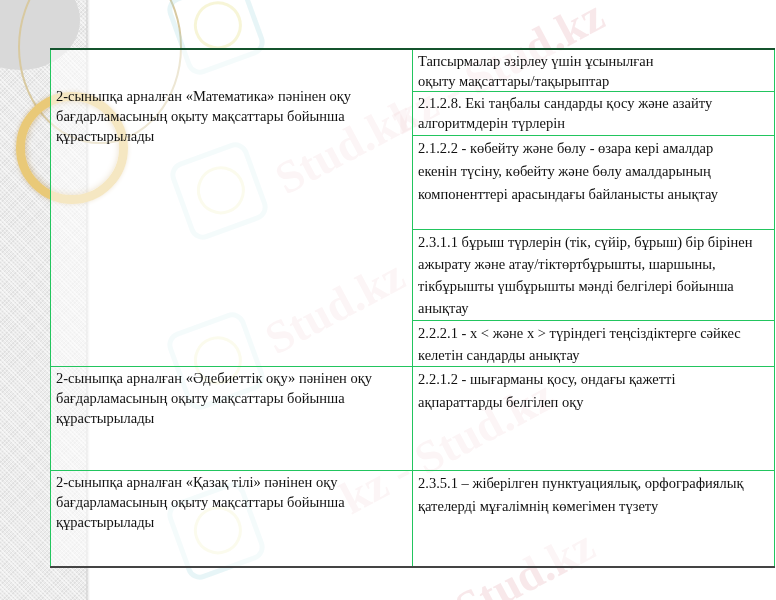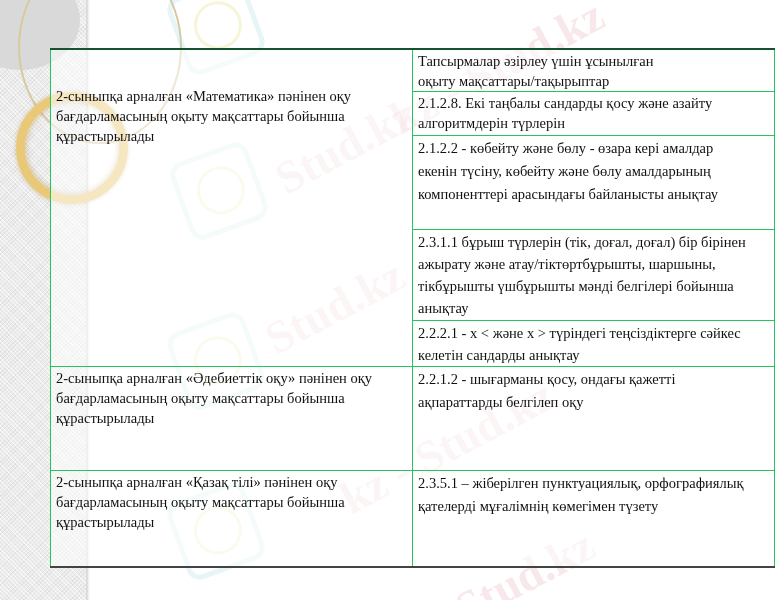--- a/index.html
+++ b/index.html
@@ -114,21 +114,21 @@
   <tr style="height:94px;">
     <td style="line-height:23px;">
       <span class="line">2.1.2.2 - көбейту және бөлу - өзара кері амалдар</span>
       <span class="line">екенін түсіну, көбейту және бөлу амалдарының</span>
       <span class="line">компоненттері арасындағы байланысты анықтау</span>
     </td>
   </tr>
 
   <tr style="height:91px;">
     <td style="line-height:22px;">
-      <span class="line">2.3.1.1 бұрыш түрлерін (тік, доғал, доғал) бір бірінен</span>
+      <span class="line">2.3.1.1 бұрыш түрлерін (тік, сүйір, бұрыш) бір бірінен</span>
       <span class="line">ажырату және атау/тіктөртбұрышты, шаршыны,</span>
       <span class="line">тікбұрышты үшбұрышты мәнді белгілері бойынша</span>
       <span class="line">анықтау</span>
     </td>
   </tr>
 
   <tr style="height:44px;">
     <td style="line-height:22px;">
       <span class="line">2.2.2.1 - х &lt; және х &gt; түріндегі теңсіздіктерге сәйкес</span>
       <span class="line">келетін сандарды анықтау</span>

